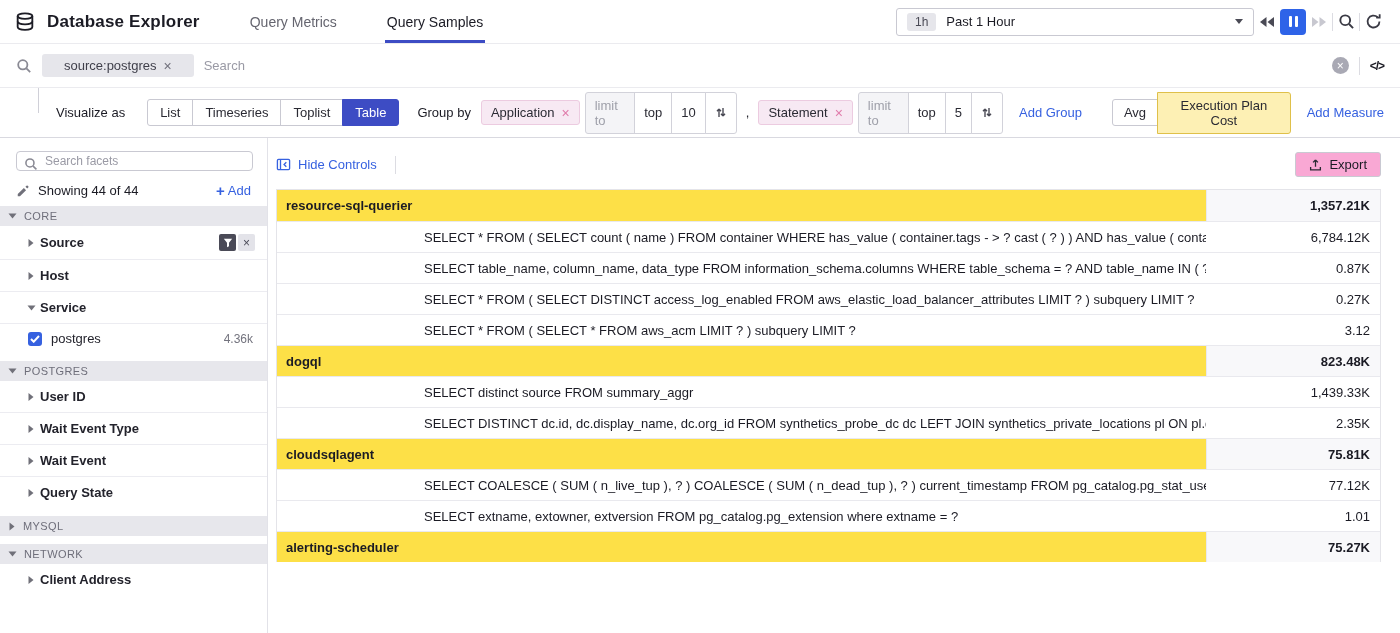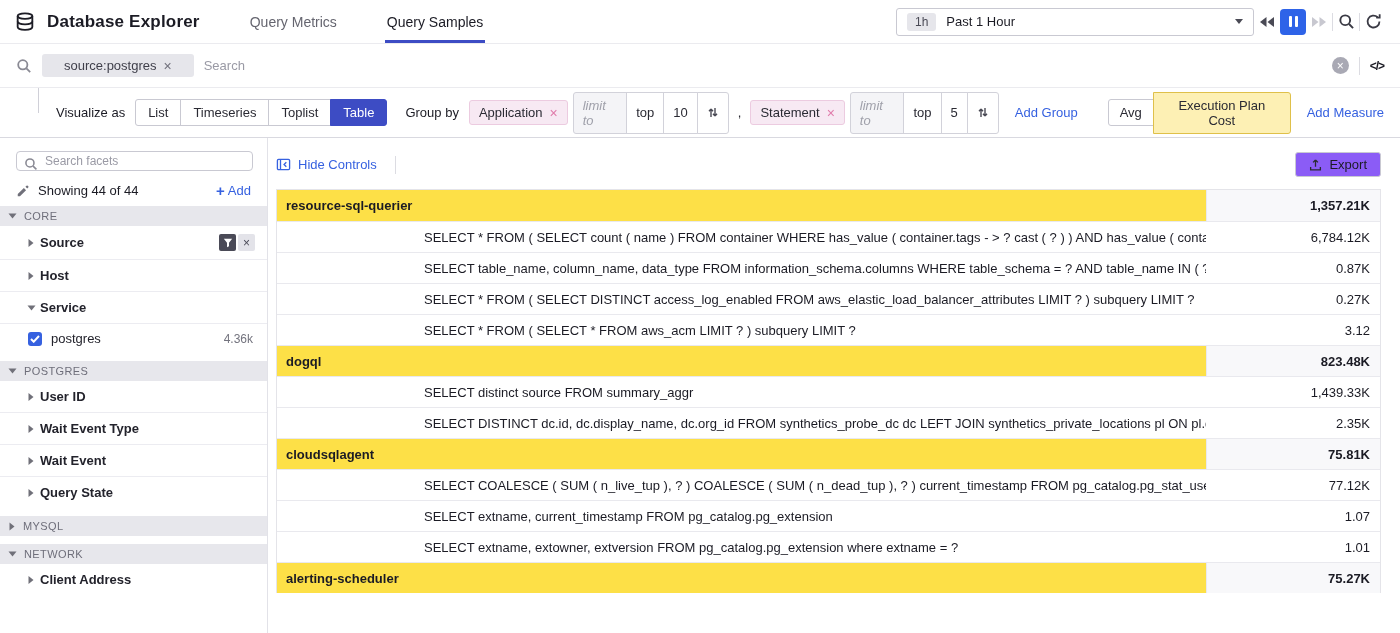--- a/index.html
+++ b/index.html
@@ -34,29 +34,29 @@
   .search-input::placeholder { color: #9a9aa5; }
   .clear-btn { width: 17px; height: 17px; border-radius: 50%; background: #a9a9b4; color: #fff; font-size: 12px; display: flex; align-items: center; justify-content: center; border: none; cursor: pointer; line-height: 1; padding: 0; }
   .code-icon { font-size: 12px; font-weight: 700; color: #1b1b24; letter-spacing: -1px; cursor: pointer; }
 
   
   .controls { height: 50px; flex: 0 0 50px; display: flex; align-items: center; padding: 0 16px 0 56px; border-bottom: 1px solid #d9d9e0; position: relative; background: #fff; }
   .controls::before { content: ""; position: absolute; left: 38px; top: 0; height: 25px; width: 1px; background: #d0d0d8; }
   .ctl-label { font-size: 13px; color: #1b1b24; margin-right: 10px; white-space: nowrap; }
   .seg { display: flex; margin-right: 18px; }
   .seg-btn { border: 1px solid #c9c9d2; background: #fff; color: #2a2a33; font-size: 13px; font-family: inherit; padding: 5px 12px; margin-left: -1px; cursor: pointer; }
-  .seg-btn:first-child { border-radius: 3px 0 0 3px; margin-left: 0; }
+  .seg-btn:first-child { border-radius: 3px 0 0 3px; margin-left: 12px; }
   .seg-btn:last-child { border-radius: 0 3px 3px 0; }
   .seg-btn.active { background: #3d4cc4; border-color: #3d4cc4; color: #fff; }
   .group-cluster { display: flex; align-items: center; }
   .gb-pill { background: #f7e9f3; border: 1px solid #eccbe0; border-radius: 3px; padding: 4px 9px; font-size: 13px; color: #2a2a33; display: flex; align-items: center; gap: 7px; }
   .gb-pill .pill-x { color: #e07aaa; }
   .limit-group { display: flex; margin-left: 5px; }
   .limit-box { border: 1px solid #d2d2da; padding: 5px 9px; font-size: 13px; margin-left: -1px; background: #fff; color: #2a2a33; display: flex; align-items: center; cursor: pointer; }
-  .limit-box.muted { background: #f4f4f7; color: #9fa0aa; border-radius: 3px 0 0 3px; margin-left: 0; cursor: default; font-style: italic; }
+  .limit-box.muted { background: #f4f4f7; color: #9fa0aa; border-radius: 3px 0 0 3px; margin-left: 0; cursor: default; }
   .limit-box.sort { border-radius: 0 3px 3px 0; }
   .comma { margin: 0 9px; color: #2a2a33; }
   .link { color: #3661e0; font-size: 13px; cursor: pointer; text-decoration: none; white-space: nowrap; }
   .add-group-link { margin-left: 16px; }
   .measure-cluster { display: flex; align-items: center; margin-left: 30px; }
   .avg-btn { border: 1px solid #c9c9d2; background: #fff; padding: 5px 11px; font-size: 13px; border-radius: 3px 0 0 3px; font-family: inherit; cursor: pointer; color: #2a2a33; }
   .measure-btn { border: 1px solid #dfc04a; background: #fdf0b4; padding: 5px 11px; font-size: 13px; border-radius: 0 3px 3px 0; margin-left: -1px; font-family: inherit; cursor: pointer; color: #2a2a33; }
   .add-measure-link { margin-left: 16px; }
 
   
@@ -81,21 +81,21 @@
   .fc-x { background: #e3e3e9; color: #4a4a57; font-size: 12px; line-height: 1; }
   .facet-check { display: flex; align-items: center; gap: 9px; padding: 7px 14px 7px 28px; font-size: 13px; color: #23232c; cursor: pointer; }
   .checkbox { width: 14px; height: 14px; border-radius: 3px; background: #3661e0; display: flex; align-items: center; justify-content: center; flex: 0 0 14px; }
   .facet-count { margin-left: auto; color: #73737e; font-size: 12px; }
 
   
   .main { flex: 1; min-width: 0; padding: 13px 19px 0 8px; display: flex; flex-direction: column; overflow: hidden; }
   .main-toolbar { display: flex; align-items: center; height: 27px; margin-bottom: 11px; flex: 0 0 27px; }
   .hide-controls { display: flex; align-items: center; gap: 7px; font-size: 13px; }
   .toolbar-sep { width: 1px; height: 18px; background: #dcdce2; margin-left: 18px; }
-  .export-btn { margin-left: auto; display: flex; align-items: center; gap: 7px; border: 1px solid #c9c9d2; background: #8b5cf6; border-radius: 3px; padding: 4px 13px; font-size: 13px; font-family: inherit; cursor: pointer; color: #1b1b24; }
+  .export-btn { margin-left: auto; display: flex; align-items: center; gap: 7px; border: 1px solid #c9c9d2; background: #f9a8d4; border-radius: 3px; padding: 4px 13px; font-size: 13px; font-family: inherit; cursor: pointer; color: #1b1b24; }
   .table { border: 1px solid #e4e4e9; border-bottom: none; }
   .trow { display: flex; align-items: center; height: 31px; background: #fff; cursor: pointer; }
   .trow + .trow { border-top: 1px solid #e9e9ee; }
   .trow.group { background: #fde047; }
   .cell-name { flex: 0 0 147px; padding-left: 9px; font-weight: 700; font-size: 13px; white-space: nowrap; overflow: hidden; }
   .cell-sql { flex: 1; min-width: 0; font-size: 13px; white-space: nowrap; overflow: hidden; color: #1b1b24; }
   .cell-value { flex: 0 0 174px; text-align: right; padding-right: 10px; font-size: 13px; }
   .trow.group .cell-value { font-weight: 700; background: #f8f8fa; align-self: stretch; display: flex; align-items: center; justify-content: flex-end; border-left: 1px solid #e9e9ee; }
 </style>
 </head>
@@ -408,25 +408,20 @@
             <div class="cell-sql"></div>
             <div class="cell-value">75.81K</div>
           </div>
           <div class="trow">
             <div class="cell-name"></div>
             <div class="cell-sql">SELECT COALESCE ( SUM ( n_live_tup ), ? ) COALESCE ( SUM ( n_dead_tup ), ? ) current_timestamp FROM pg_catalog.pg_stat_user_tables</div>
             <div class="cell-value">77.12K</div>
           </div>
           <div class="trow">
             <div class="cell-name"></div>
-            <div class="cell-sql">SELECT extname, current_timestamp FROM pg_catalog.pg_extension</div>
-            <div class="cell-value">1.07</div>
-          </div>
-          <div class="trow">
-            <div class="cell-name"></div>
             <div class="cell-sql">SELECT extname, extowner, extversion FROM pg_catalog.pg_extension where extname = ?</div>
             <div class="cell-value">1.01</div>
           </div>
           <div class="trow group">
             <div class="cell-name">alerting-scheduler</div>
             <div class="cell-sql"></div>
             <div class="cell-value">75.27K</div>
           </div>
         </div>
     </main>

